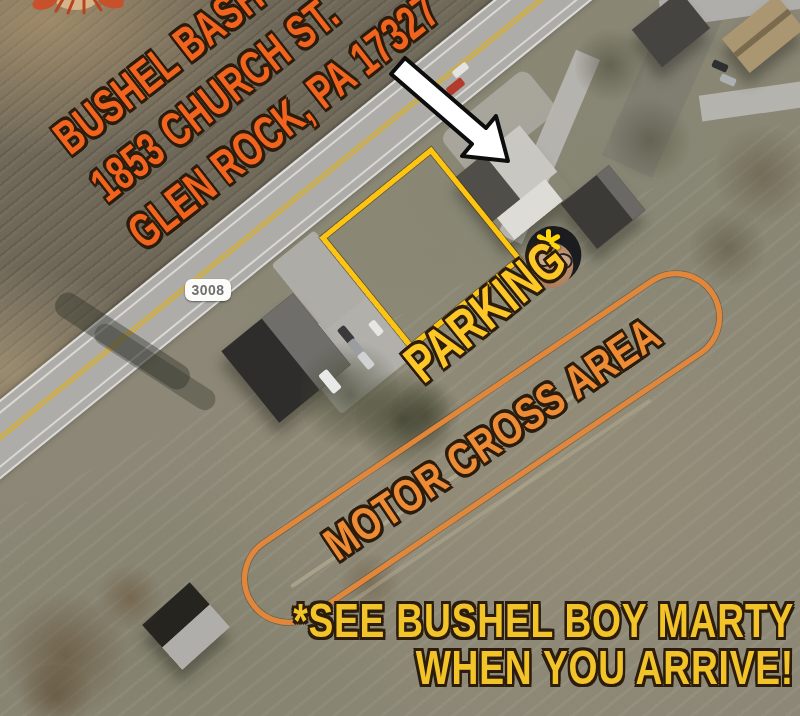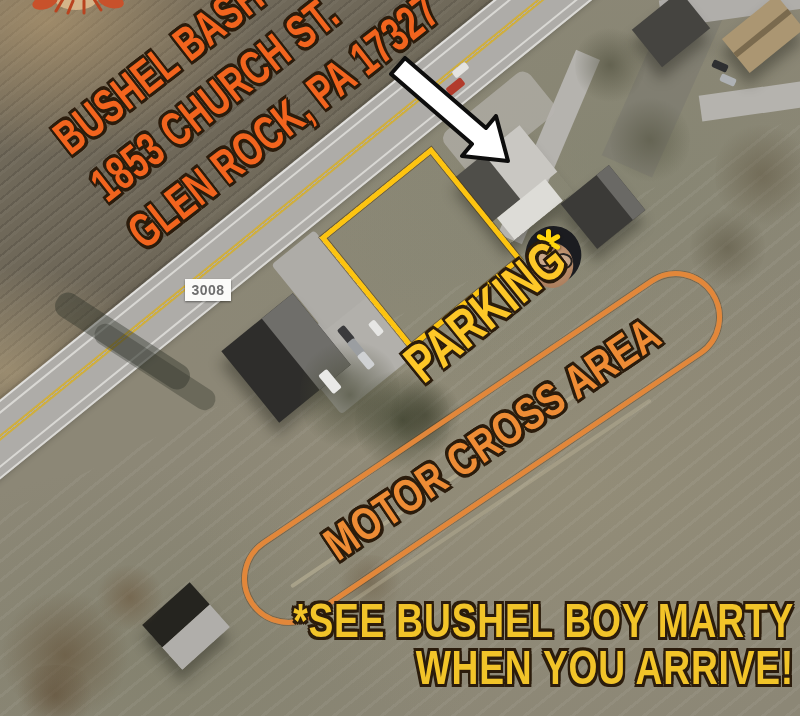--- a/index.html
+++ b/index.html
@@ -56,21 +56,21 @@
     box-shadow:0 0 0 1px rgba(70,45,0,.5), inset 0 0 0 1px rgba(70,45,0,.5);
   }
   .moto-box{
     left:202px;top:402px;width:560px;height:92px;box-sizing:border-box;
     border:5px solid #e2873a;border-radius:48px;transform:rotate(-34deg);
     box-shadow:0 0 0 1px rgba(80,40,0,.35), inset 0 0 0 1px rgba(80,40,0,.35);
   }
   .track-line{height:4px;border-radius:2px;background:rgba(205,195,165,.45);transform-origin:0 0;}
   
   .route-sign{
-    left:185px;top:279px;width:46px;height:22px;background:#fbfbf9;border-radius:0;
+    left:185px;top:279px;width:46px;height:22px;background:#fbfbf9;border-radius:7px;
     box-shadow:0 1px 2px rgba(0,0,0,.45);display:flex;align-items:center;justify-content:center;
     font-size:14px;font-weight:bold;color:#6e6e6e;letter-spacing:.5px;
   }
   
   .display{font-weight:bold;white-space:nowrap;letter-spacing:1px;
     text-shadow:-3px -3px 0 #2b1c0c,3px -3px 0 #2b1c0c,-3px 3px 0 #2b1c0c,3px 3px 0 #2b1c0c,
                 -3px 0 0 #2b1c0c,3px 0 0 #2b1c0c,0 -3px 0 #2b1c0c,0 3px 0 #2b1c0c;}
   .addr{left:42px;top:120px;font-size:48px;line-height:60px;color:#f2641e;
     transform:rotate(-38deg) scaleX(.70);transform-origin:0 0;}
   .parking-label{left:392px;top:346px;font-size:54px;color:#fdc728;

